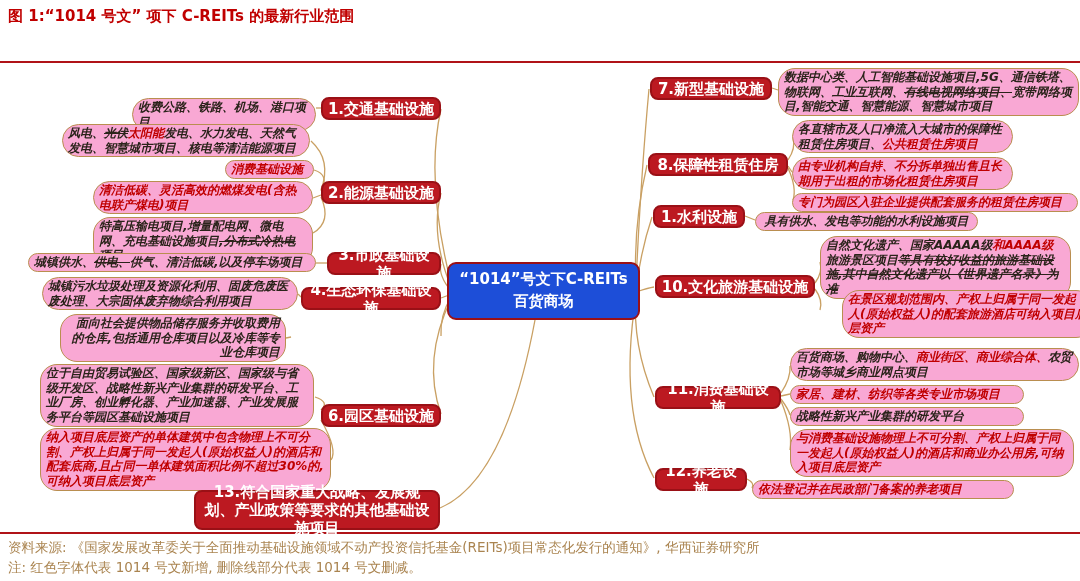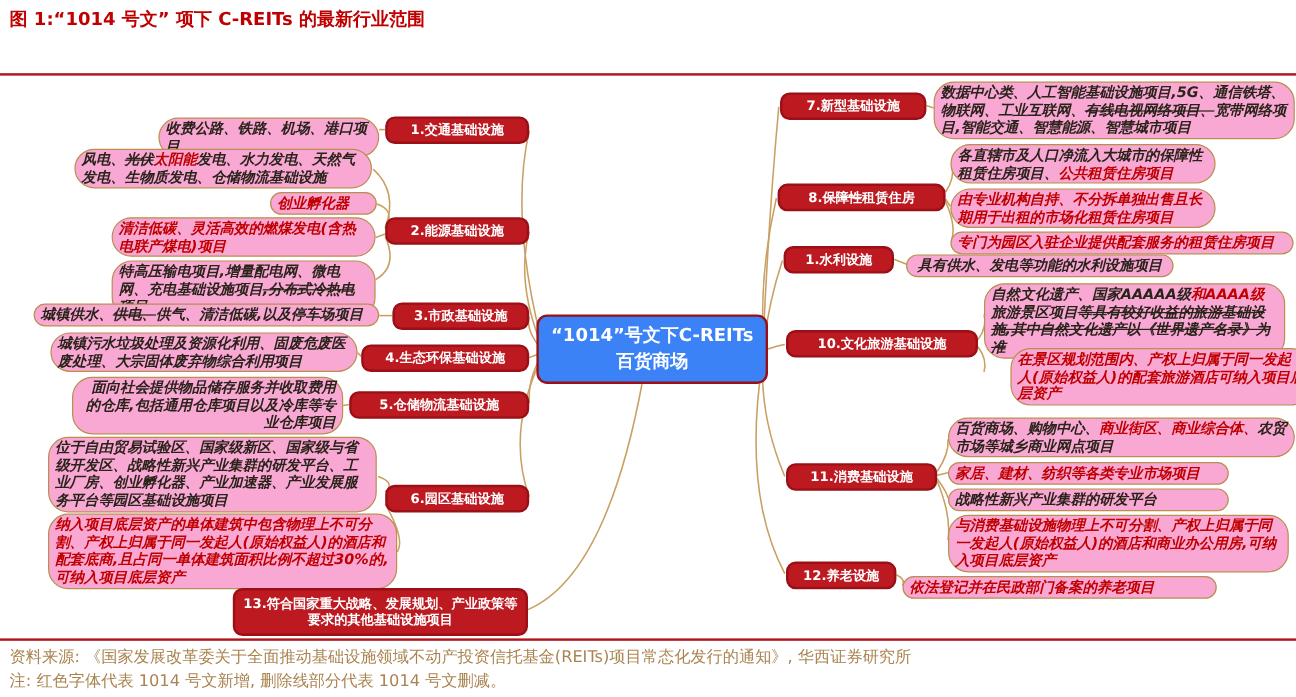--- a/index.html
+++ b/index.html
@@ -8,24 +8,24 @@
   .stage{position:absolute;inset:0;width:1080px;height:581px;}
   .fig-title{position:absolute;left:8px;top:7px;font-size:15px;font-weight:bold;color:#c00000;}
   .rule{position:absolute;left:0;width:1080px;height:2px;background:#b01318;}
   .rule-top{top:61px;}
   .rule-bottom{top:532px;}
   svg.links{position:absolute;left:0;top:0;z-index:0;}
   .leaf{position:absolute;z-index:2;background:#f9a8d4;border:1px solid #b98e4f;border-radius:17px;
         padding:1px 5px;font-size:12px;line-height:1.22;font-weight:600;color:#2a231a;
         box-sizing:border-box;font-style:italic;}
   .node{position:absolute;z-index:3;background:#bc1921;border:2px solid #9a1016;border-radius:8px;
-        color:#ffffff;font-weight:bold;font-size:11px;line-height:1.2;display:flex;
+        color:#ffffff;font-weight:bold;font-size:15px;line-height:1.2;display:flex;
         align-items:center;justify-content:center;text-align:center;box-sizing:border-box;
         padding:1px 4px;}
-  .center-node{position:absolute;z-index:3;background:#3b82f6;border:2px solid #9a1016;border-radius:9px;
+  .center-node{position:absolute;z-index:3;background:#1d4ed8;border:2px solid #9a1016;border-radius:9px;
         color:#fff;font-weight:bold;font-size:15px;line-height:1.45;display:flex;flex-direction:column;
         align-items:center;justify-content:center;text-align:center;box-sizing:border-box;}
   .add{color:#c00000;}
   .del{text-decoration:line-through;}
   .src{position:absolute;left:8px;font-size:13.5px;color:#aa8450;z-index:2;}
   .src1{top:539px;}
   .src2{top:559px;}
 </style>
 </head>
 <body>
@@ -90,23 +90,20 @@
     </div>
   <div class="node" style="left:321px;top:181px;width:120px;height:23px;">
       <span>2.能源基础设施</span>
     </div>
   <div class="node" style="left:327px;top:252px;width:114px;height:23px;">
       <span>3.市政基础设施</span>
     </div>
   <div class="node" style="left:301px;top:287px;width:140px;height:23px;">
       <span>4.生态环保基础设施</span>
     </div>
-  <div class="node" style="left:291px;top:326px;width:150px;height:23px;">
-      <span>5.仓储物流基础设施</span>
-    </div>
   <div class="node" style="left:321px;top:404px;width:120px;height:23px;">
       <span>6.园区基础设施</span>
     </div>
   <div class="node" style="left:194px;top:490px;width:246px;height:40px;">
       <span>13.符合国家重大战略、发展规划、产业政策等要求的其他基础设施项目</span>
     </div>
 
   <div class="node" style="left:650px;top:77px;width:122px;height:23px;">
       <span>7.新型基础设施</span>
     </div>
@@ -122,22 +119,22 @@
       <span>10.文化旅游基础设施</span>
     </div>
   <div class="node" style="left:655px;top:386px;width:126px;height:23px;">
       <span>11.消费基础设施</span>
     </div>
   <div class="node" style="left:655px;top:468px;width:92px;height:23px;">
       <span>12.养老设施</span>
     </div>
 
   <div class="leaf" style="left:132px;top:98px;width:184px;"><span>收费公路、铁路、机场、港口项目</span></div>
-  <div class="leaf" style="left:62px;top:124px;width:248px;"><span>风电、</span><span class="del">光伏</span><span class="add">太阳能</span><span>发电、水力发电、天然气发电、生物质发电、仓储物流基础设施</span></div>
-  <div class="leaf" style="left:225px;top:160px;width:89px;"><span class="add">创业孵化器</span></div>
+  <div class="leaf" style="left:62px;top:124px;width:248px;"><span>风电、</span><span class="del">光伏</span><span class="add">太阳能</span><span>发电、水力发电、天然气发电、智慧城市项目、核电等清洁能源项目</span></div>
+  <div class="leaf" style="left:225px;top:160px;width:89px;"><span class="add">消费基础设施</span></div>
   <div class="leaf" style="left:93px;top:181px;width:220px;"><span class="add">清洁低碳、灵活高效的燃煤发电(含热电联产煤电)项目</span></div>
   <div class="leaf" style="left:93px;top:217px;width:220px;"><span>特高压输电项目,增量配电网、微电网、充电基础设施项目</span><span class="del">,分布式冷热电项目</span></div>
   <div class="leaf" style="left:28px;top:253px;width:288px;"><span>城镇供水、</span><span class="del">供电、</span><span>供气、清洁低碳,以及停车场项目</span></div>
   <div class="leaf" style="left:42px;top:277px;width:256px;"><span>城镇污水垃圾处理及资源化利用、固废危废医废处理、大宗固体废弃物综合利用项目</span></div>
   <div class="leaf" style="left:60px;top:314px;width:226px;text-align:right;"><span>面向社会提供物品储存服务并收取费用的仓库,包括通用仓库项目以及冷库等专业仓库项目</span></div>
   <div class="leaf" style="left:40px;top:364px;width:274px;"><span>位于自由贸易试验区、国家级新区、国家级与省级开发区、战略性新兴产业集群的研发平台、工业厂房、创业孵化器、产业加速器、产业发展服务平台等园区基础设施项目</span></div>
   <div class="leaf" style="left:40px;top:428px;width:291px;"><span class="add">纳入项目底层资产的单体建筑中包含物理上不可分割、产权上归属于同一发起人(原始权益人)的酒店和配套底商,且占同一单体建筑面积比例不超过30%的,可纳入项目底层资产</span></div>
 
   <div class="leaf" style="left:778px;top:68px;width:301px;"><span>数据中心类、人工智能基础设施项目,5G、通信铁塔、物联网、工业互联网、</span><span class="del">有线电视网络项目、</span><span>宽带网络项目,智能交通、智慧能源、智慧城市项目</span></div>
   <div class="leaf" style="left:792px;top:120px;width:221px;"><span>各直辖市及人口净流入大城市的保障性租赁住房项目、</span><span class="add">公共租赁住房项目</span></div>

